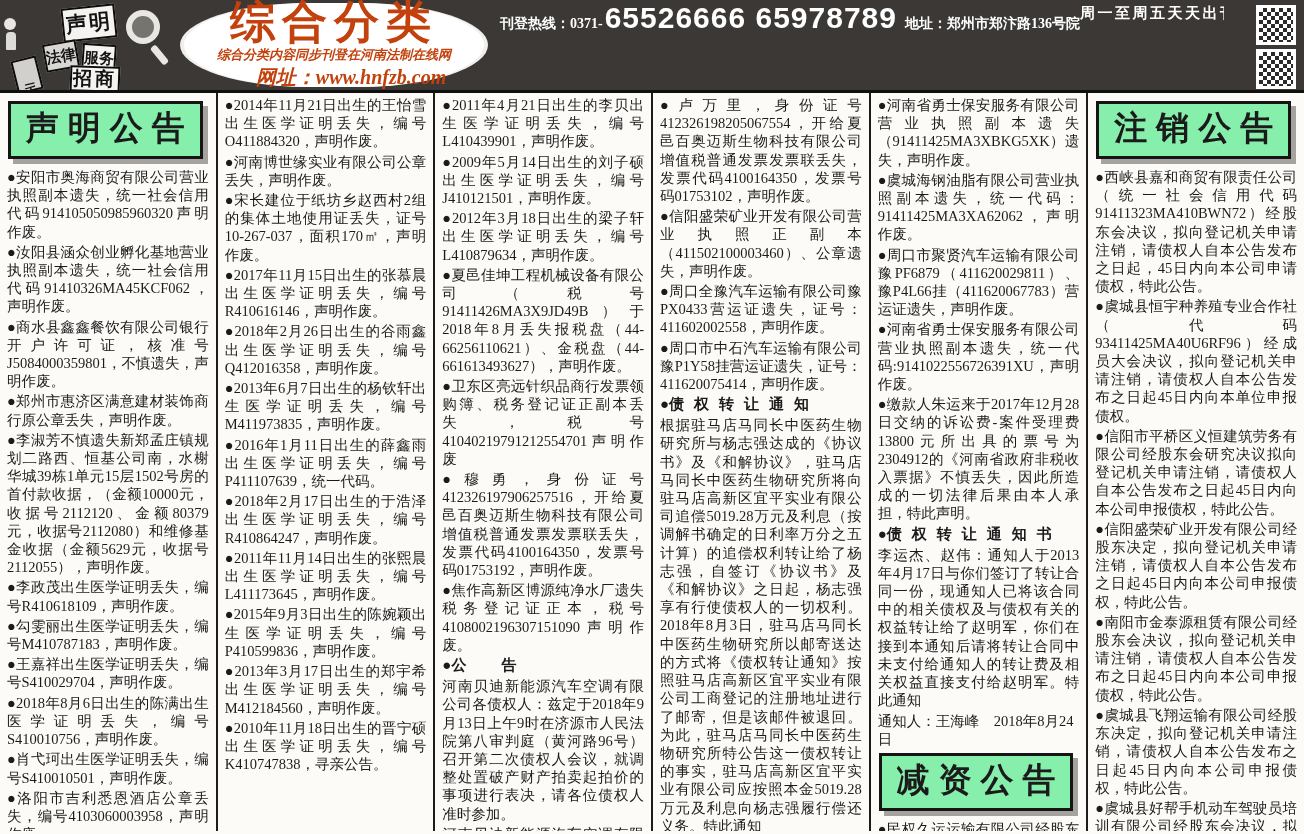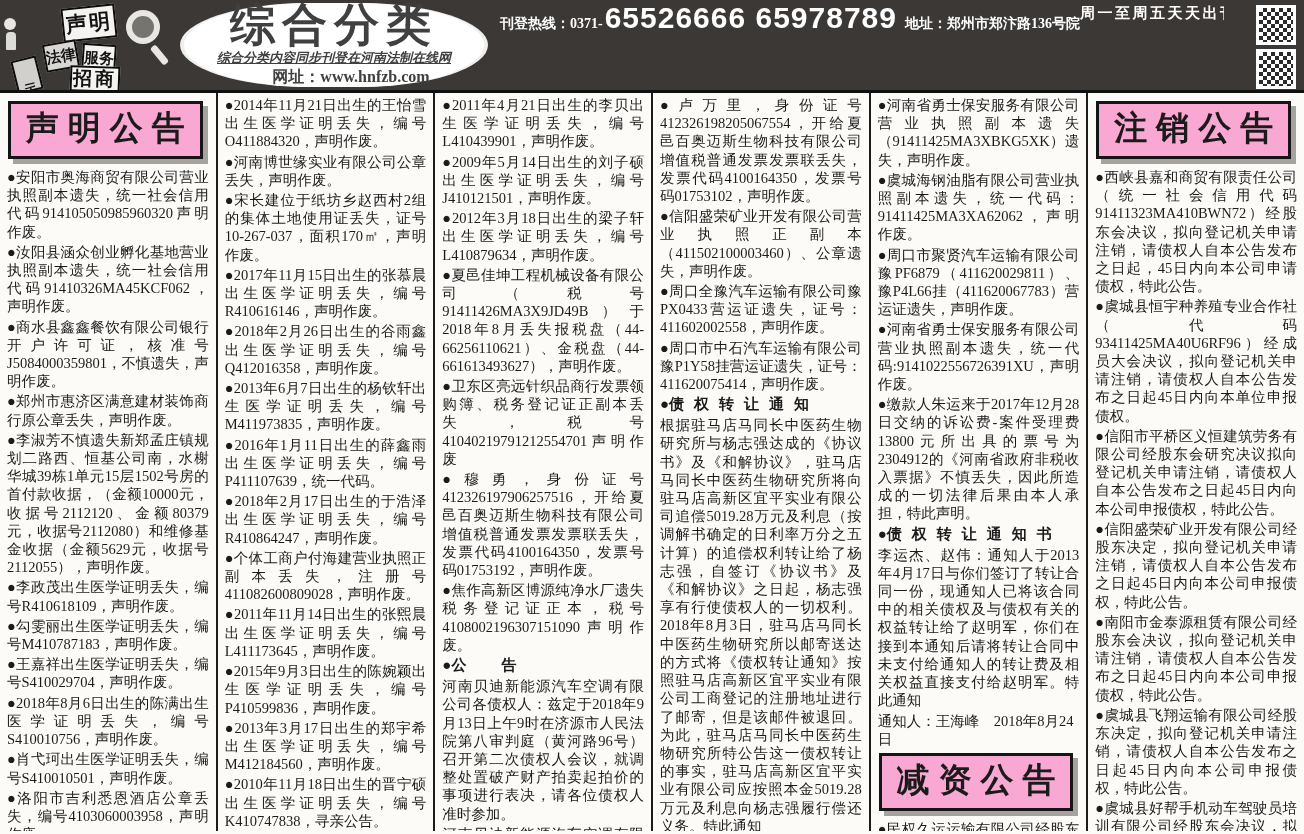--- a/index.html
+++ b/index.html
@@ -32,29 +32,29 @@
              writing-mode:vertical-rl; letter-spacing:1px;}
   .mascot { position:absolute; left:4px; top:18px; width:14px; height:34px; }
   .mascot .head { width:12px; height:12px; border-radius:50%; background:#e8e6e2; }
   .mascot .bodyp { width:10px; height:18px; margin:2px auto 0; border-radius:4px 4px 1px 1px; background:#dedcd8; }
   .magnifier { position:absolute; left:126px; top:10px; width:34px; height:34px;
     border:6px solid #e9e7e3; border-radius:50%; background:#76746f; }
   .magnifier::after { content:""; position:absolute; left:24px; top:28px; width:7px; height:22px;
     background:#e9e7e3; transform:rotate(-40deg); border-radius:3px; }
 
   .masthead {
-    flex:0 0 auto; width:300px; margin:3px 0 3px 2px; background:#ffffff; color:#404040;
+    flex:0 0 auto; width:300px; margin:3px 0 3px 2px; background:#ffffff; color:#c2410c;
     border-radius:50% / 58%;
     display:flex; flex-direction:column; align-items:center; justify-content:center;
     box-shadow: -4px 0 0 #f1efec, 4px 0 0 #f1efec;
     padding-top:1px;
   }
   .main-title { font-size:45px; line-height:44px; font-weight:bold; letter-spacing:7px; white-space:nowrap; }
-  .mast-sub { font-size:13px; font-weight:bold; font-style:italic; margin-top:2px; white-space:nowrap;text-decoration:underline; }
-  .mast-web { font-size:16px; font-weight:bold; white-space:nowrap;margin-left:34px; }
+  .mast-sub { font-size:13px; font-weight:bold; font-style:italic; margin-top:2px; white-space:nowrap; }
+  .mast-web { font-size:20px; font-weight:bold; font-style:italic; white-space:nowrap;margin-left:34px; }
 
   .hdr-info { flex:1 1 auto; padding:3px 4px 0 16px; display:flex; flex-direction:row; overflow:hidden; }
   .hotline-row { display:flex; align-items:baseline; white-space:nowrap; }
   .hotline-label { font-size:14px; font-weight:bold; }
   .hotline-numbers { font-size:30px; font-weight:bold; font-family:"Liberation Sans","DejaVu Sans",sans-serif; letter-spacing:1px; margin:0 8px 0 2px; line-height:30px;}
   .hdr-address { font-size:14px; font-weight:bold; }
   .hdr-schedule { font-size:15px; font-weight:bold; letter-spacing:2.5px; white-space:nowrap; margin-top:1px;}
   .hdr-categories { font-size:12px; font-weight:bold; letter-spacing:1px; white-space:nowrap;
     border-bottom:2px solid #737373; padding-bottom:0; width:fit-content; }
   .hdr-welcome { font-size:18px; font-weight:bold; letter-spacing:1px; white-space:nowrap; margin-top:1px;
@@ -65,21 +65,21 @@
     background-image:repeating-conic-gradient(#2b2b2b 0% 25%, #ffffff 0% 50%);
     background-size:8px 8px;
   }
 
   
   .columns { display:flex; height:738px; width:1304px; }
   .col { flex:1 1 0; padding:3px 7px 0 7px; overflow:hidden; border-left:2px solid #1c1c1c; }
   .col:first-child { border-left:none; }
 
   .secbox {
-    border:3px solid #151515; background:#f9a8d4;
+    border:3px solid #151515; background:#86efac;
     box-shadow:5px 5px 0 #a6a39e;
     margin:5px 6px 9px 1px; padding:2px 0 5px;
     text-align:center; font-size:33px; font-weight:bold; letter-spacing:9px; text-indent:9px;
     white-space:nowrap;
   }
   .para {
     margin:0 0 2px 0; font-size:14.5px; line-height:18.2px;
     text-align:justify; text-justify:inter-ideograph;
   }
   .ln { margin:0 0 2px 0; font-size:14.5px; line-height:18.2px; }
@@ -147,21 +147,20 @@
       </div>
       <div class="col">
         <p class="para">●2014年11月21日出生的王怡雪出生医学证明丢失，编号O411884320，声明作废。</p>
         <p class="para">●河南博世缘实业有限公司公章丢失，声明作废。</p>
         <p class="para">●宋长建位于纸坊乡赵西村2组的集体土地使用证丢失，证号10-267-037，面积170㎡，声明作废。</p>
         <p class="para">●2017年11月15日出生的张慕晨出生医学证明丢失，编号R410616146，声明作废。</p>
         <p class="para">●2018年2月26日出生的谷雨鑫出生医学证明丢失，编号Q412016358，声明作废。</p>
         <p class="para">●2013年6月7日出生的杨钦轩出生医学证明丢失，编号M411973835，声明作废。</p>
         <p class="para">●2016年1月11日出生的薛鑫雨出生医学证明丢失，编号P411107639，统一代码。</p>
         <p class="para">●2018年2月17日出生的于浩泽出生医学证明丢失，编号R410864247，声明作废。</p>
-        <p class="para">●个体工商户付海建营业执照正副本丢失，注册号411082600809028，声明作废。</p>
         <p class="para">●2011年11月14日出生的张煕晨出生医学证明丢失，编号L411173645，声明作废。</p>
         <p class="para">●2015年9月3日出生的陈婉颖出生医学证明丢失，编号P410599836，声明作废。</p>
         <p class="para">●2013年3月17日出生的郑宇希出生医学证明丢失，编号M412184560，声明作废。</p>
         <p class="para">●2010年11月18日出生的晋宁硕出生医学证明丢失，编号K410747838，寻亲公告。</p>
       </div>
       <div class="col">
         <p class="para">●2011年4月21日出生的李贝出生医学证明丢失，编号L410439901，声明作废。</p>
         <p class="para">●2009年5月14日出生的刘子硕出生医学证明丢失，编号J410121501，声明作废。</p>
         <p class="para">●2012年3月18日出生的梁子轩出生医学证明丢失，编号L410879634，声明作废。</p>
         <p class="para">●夏邑佳坤工程机械设备有限公司（税号91411426MA3X9JD49B）于2018年8月丢失报税盘（44-66256110621）、金税盘（44-661613493627），声明作废。</p>

